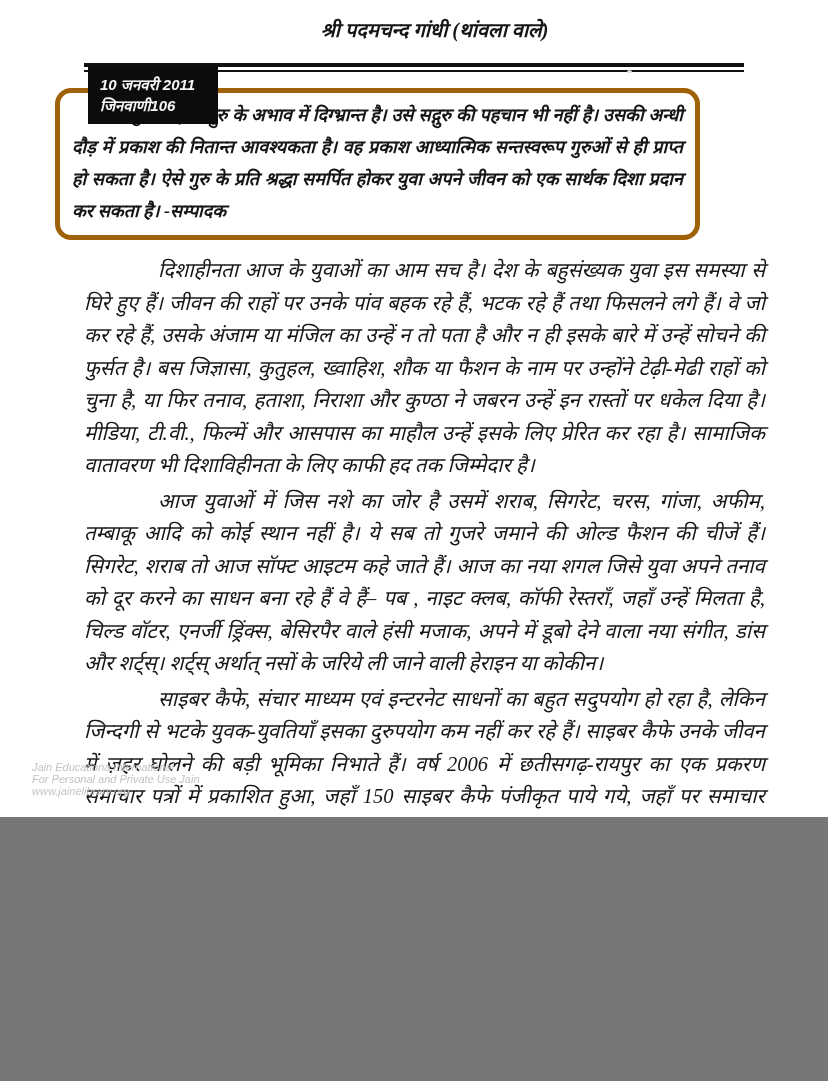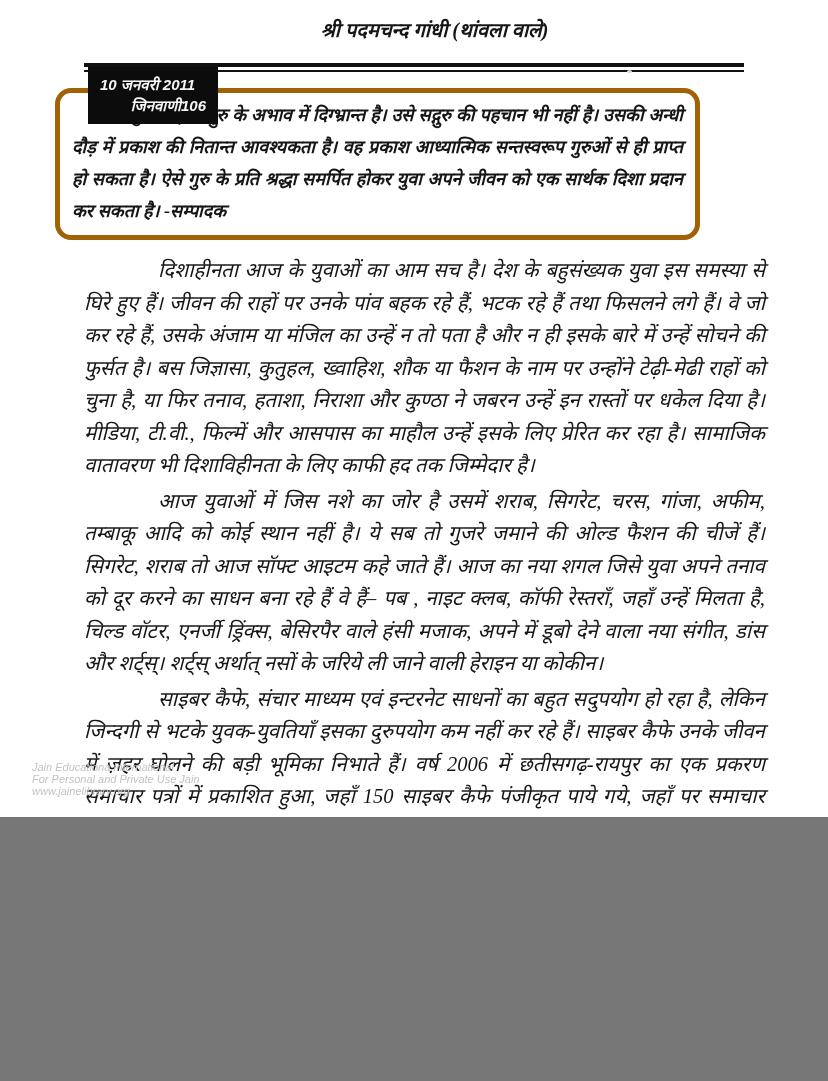--- a/index.html
+++ b/index.html
@@ -20,21 +20,21 @@
     top: 67px;
     width: 106px;
     background: #0c0c0c;
     color: #f5f5f5;
     padding: 7px 12px 8px 12px;
     font-size: 15px;
     font-weight: bold;
     line-height: 21px;
     font-family: "Liberation Sans", "DejaVu Sans", sans-serif;
   }
-  .issue-box .row2 { display: flex; justify-content: flex-end; }
+  .issue-box .row2 { display: flex; justify-content: flex-start; }
   .title {
     padding-top: 130px;
     text-align: center;
     font-size: 38px;
     font-weight: 800;
     letter-spacing: 0.5px;
     line-height: 1.15;
   }
   .author {
     text-align: center;

